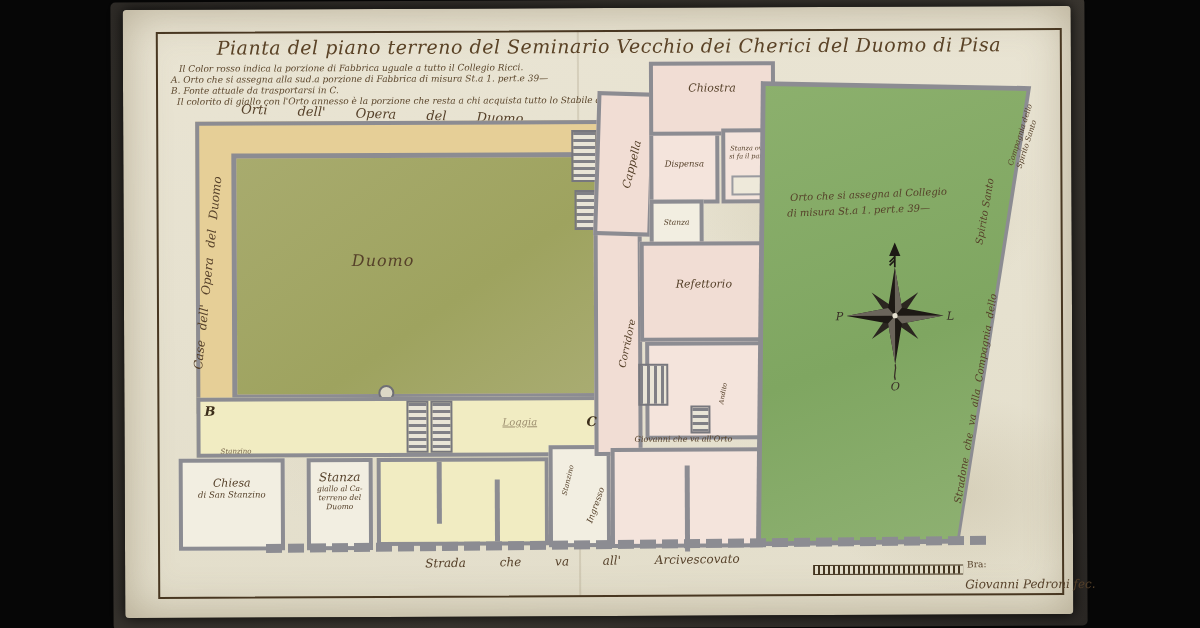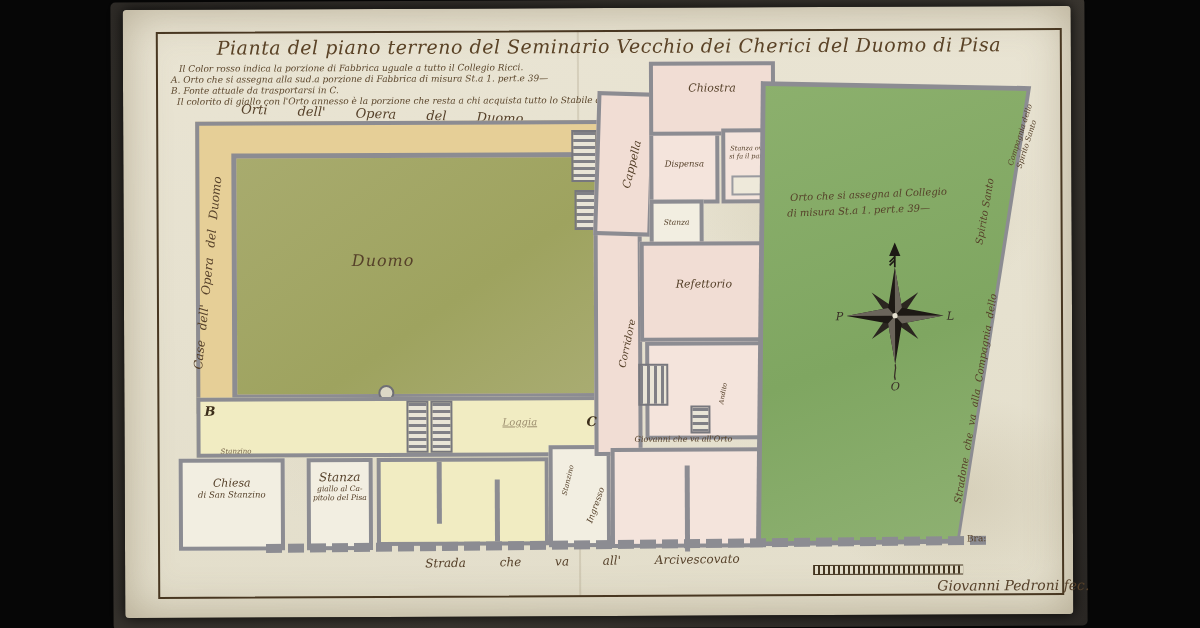--- a/index.html
+++ b/index.html
@@ -88,21 +88,21 @@
   <div class="lbl" style="left:378px;top:408px;font-size:10px;opacity:0.55;text-decoration:underline;">Loggia</div>
   <div class="lbl" style="left:96px;top:438px;font-size:7px;opacity:0.8;">Stanzino</div>
 
   <div class="room white" style="left:54px;top:449px;width:106px;height:92px;">
     <div class="ink ctr" style="margin-top:14px;font-size:11px;">Chiesa</div>
     <div class="ink ctr" style="font-size:8.5px;">di San Stanzino</div>
   </div>
   <div class="room white" style="left:182px;top:449px;width:66px;height:92px;">
     <div class="ink ctr" style="margin-top:8px;font-size:12px;">Stanza</div>
     <div class="ink ctr" style="font-size:7.5px;">giallo al Ca-</div>
-    <div class="ink ctr" style="font-size:7.5px;">pitolo del Pisa</div>
+    <div class="ink ctr" style="font-size:7.5px;">terreno del Duomo</div>
   </div>
   <div class="room yellow" style="left:252px;top:449px;width:172px;height:88px;">
     <div class="divider" style="left:56px;top:0;width:5px;height:62px;"></div>
     <div class="divider" style="left:114px;top:18px;width:5px;height:62px;"></div>
   </div>
   <div class="room white" style="left:424px;top:437px;width:62px;height:102px;"></div>
   <div class="lbl vtext" style="left:428px;top:468px;font-size:7px;transform:rotate(-76deg);">Stanzino</div>
   <div class="lbl vtext" style="left:452px;top:492px;font-size:8.5px;transform:rotate(-70deg);">Ingresso</div>
 
   <div class="room pink" style="left:470px;top:222px;width:48px;height:226px;"></div>
@@ -174,16 +174,16 @@
   <div class="lbl vtext" style="left:861px;top:205px;font-size:10px;transform:translate(-50%,-50%) rotate(-80deg);">Spirito Santo</div>
   <div class="vtext" style="position:absolute;left:901px;top:130px;transform:translate(-50%,-50%) rotate(-72deg);">
     <div class="ink" style="font-size:7.5px;">Compagnia dello</div>
     <div class="ink" style="font-size:7.5px;">Spirito Santo</div>
   </div>
 
   <div class="wall-run" style="left:141px;top:532px;width:724px;transform:rotate(-0.4deg);"></div>
   <div class="lbl" style="left:300px;top:546px;font-size:12px;word-spacing:30px;transform:rotate(-0.6deg);">Strada che va all' Arcivescovato</div>
 
   <div class="scalebar" style="left:688px;top:558px;width:150px;"></div>
-  <div class="lbl" style="left:842px;top:527px;font-size:9px;font-style:normal;">Bra:</div>
-  <div class="lbl" style="left:812px;top:571px;width:150px;font-size:14px;text-align:right;">Giovanni Pedroni fec.</div>
+  <div class="lbl" style="left:842px;top:553px;font-size:9px;font-style:normal;">Bra:</div>
+  <div class="lbl" style="left:840px;top:571px;width:150px;font-size:12px;text-align:left;">Giovanni Pedroni fec.</div>
 
 </div>
 
 </body></html>

